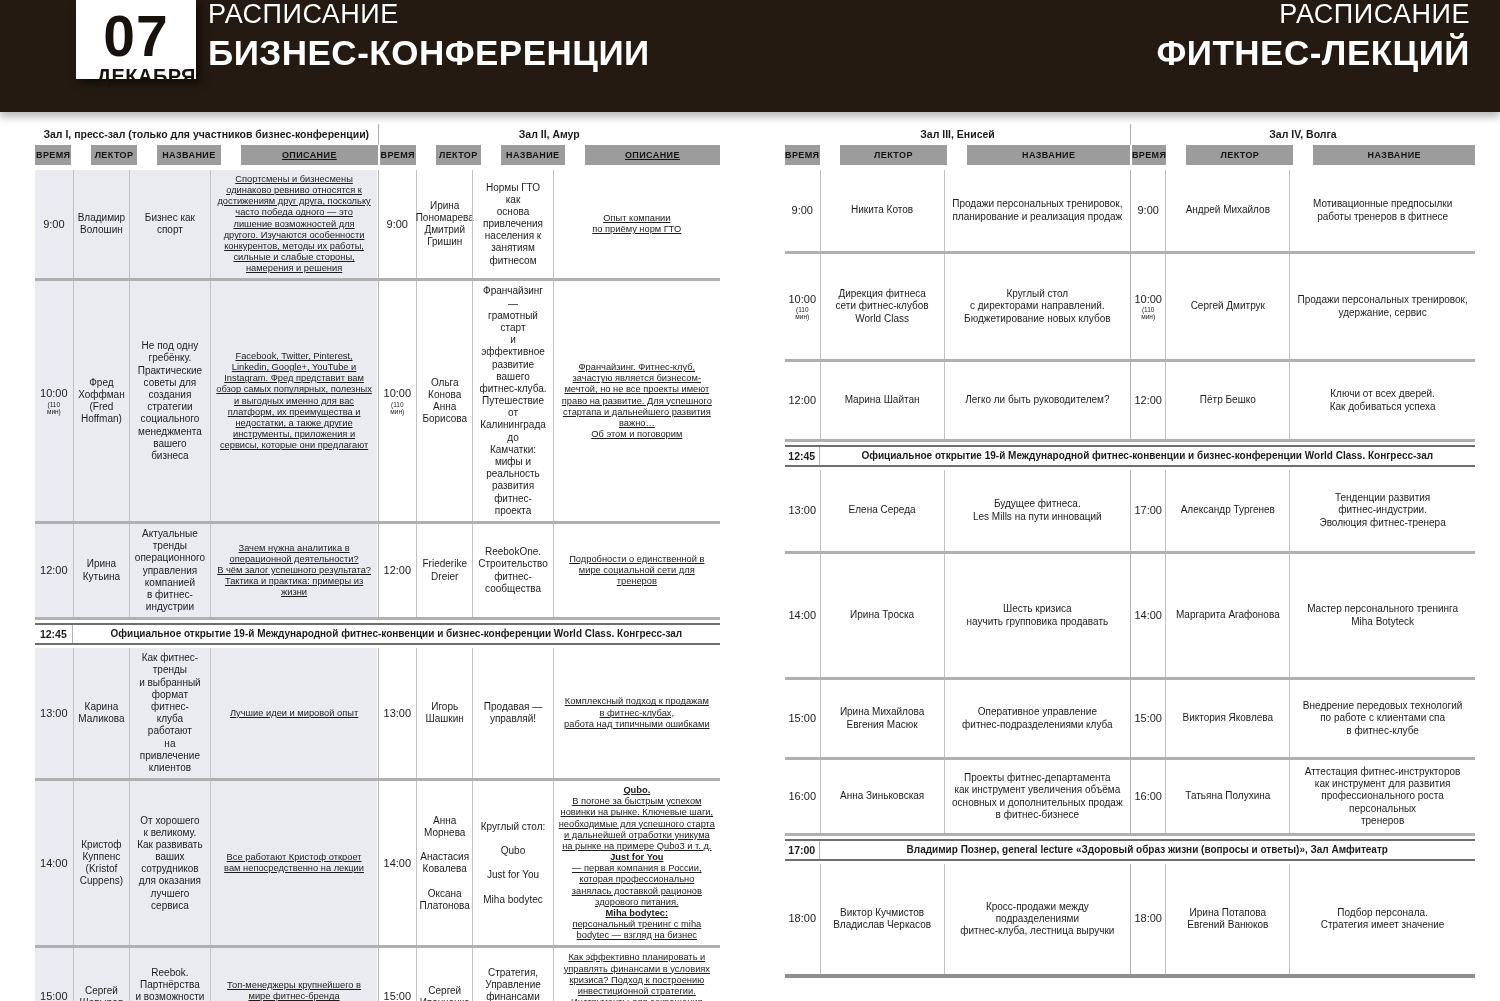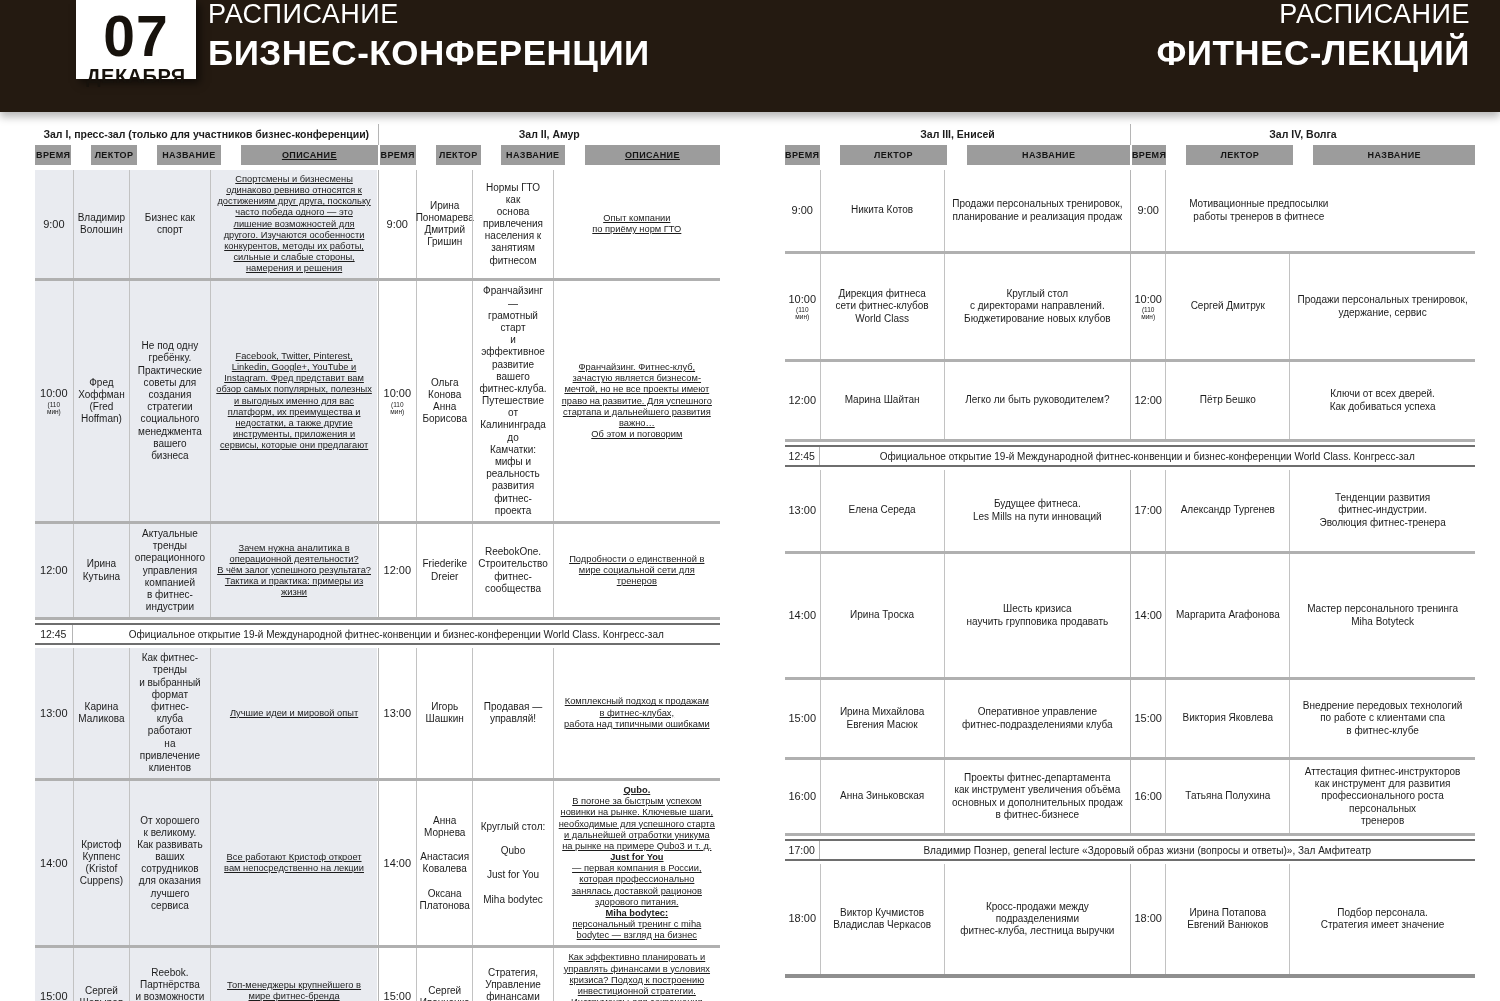--- a/index.html
+++ b/index.html
@@ -5,21 +5,21 @@
   * { box-sizing: border-box; margin: 0; padding: 0; }
   html,body { width:1500px; height:1001px; overflow:hidden; background:#fff;
     font-family:"Liberation Sans","DejaVu Sans",sans-serif; color:#1c1c1c; }
 
   
   .topbar { position:relative; height:112px; background:var(--topbar,#241a11);
     box-shadow:0 5px 8px rgba(0,0,0,.28); }
   .datebox { position:absolute; left:76px; top:0; width:120px; height:79px;
     background:#fff; text-align:center; box-shadow:4px 4px 8px rgba(0,0,0,.55); padding-top:8px;}
   .datebox .day { font-size:57px; font-weight:bold; line-height:1.0; color:#17120c; letter-spacing:1px;}
-  .datebox .month { font-size:20px; font-weight:bold; color:#17120c; margin-top:0; letter-spacing:.5px;}
+  .datebox .month { font-size:20px; font-weight:bold; color:#17120c; margin-top:0; letter-spacing:.5px;text-align:right;}
   .titleblock { position:absolute; top:0; color:#fff; }
   .titleblock.left { left:208px; text-align:left; }
   .titleblock.right { right:30px; text-align:right; }
   .kicker { font-size:27px; line-height:1.1; letter-spacing:.5px; }
   .bigtitle { font-size:35px; font-weight:bold; line-height:1.05; letter-spacing:.5px; margin-top:5px;}
 
   
   .content { display:flex; padding:12px 25px 0 35px; gap:65px; }
   .group { flex:0 0 auto; }
   .group.g4 { width:685px; }
@@ -55,21 +55,21 @@
   .cell { display:flex; flex-direction:column; align-items:center; justify-content:center;
     text-align:center; padding:4px 5px; font-size:10px; line-height:1.22; white-space:pre-line; }
   .cell + .cell { border-left:1px solid #c2c2c2; }
   .g4 .c-desc.cell { font-size:9.3px; line-height:1.2; }
   .c-time.cell { font-size:11px; white-space:normal; }
   .c-time .dur { font-size:6.5px; line-height:1.1; }
   .g4 .hall.tinted .cell { background:var(--tint,#e9ebf0); }
 
   
   .row.banner { border-top:2px solid #6e6e6e; border-bottom:2px solid #6e6e6e;
-    margin:3px 0; align-items:flex-end; }
+    margin:3px 0; align-items:flex-start;font-weight:bold; }
   .banner .b-time { text-align:center; font-size:10.5px; padding:3px 2px;
     border-right:1px solid #b5b5b5; }
   .g4 .banner .b-time { width:5.5%; }
   .g3 .banner .b-time { width:5%; }
   .banner .b-text { flex:1; text-align:center; font-size:10px; padding:3px 6px; }
 
   
   .rh0{min-height:84px}.rh1{min-height:108px}.rh2{min-height:80px}.rh3{min-height:18px}
   .rh4{min-height:84px}.rh5{min-height:126px}.rh6{min-height:80px}.rh7{min-height:76px}
   .rh8{min-height:18px}.rh9{min-height:114px}
@@ -343,20 +343,21 @@
               <div>9:00</div>
             </div>
             <div class="cell c-lect">Никита Котов</div>
             <div class="cell c-title">Продажи персональных тренировок,
 планирование и реализация продаж</div>
           </div>
           <div class="hall">
             <div class="cell c-time">
               <div>9:00</div>
             </div>
+            <div class="cell c-lect">Андрей Михайлов</div>
             <div class="cell c-title">Мотивационные предпосылки
 работы тренеров в фитнесе</div>
           </div>
         </div>
         <div class="row session rh1">
           <div class="hall">
             <div class="cell c-time">
               <div>10:00</div>
               <div class="dur">(110 мин)</div>
             </div>

